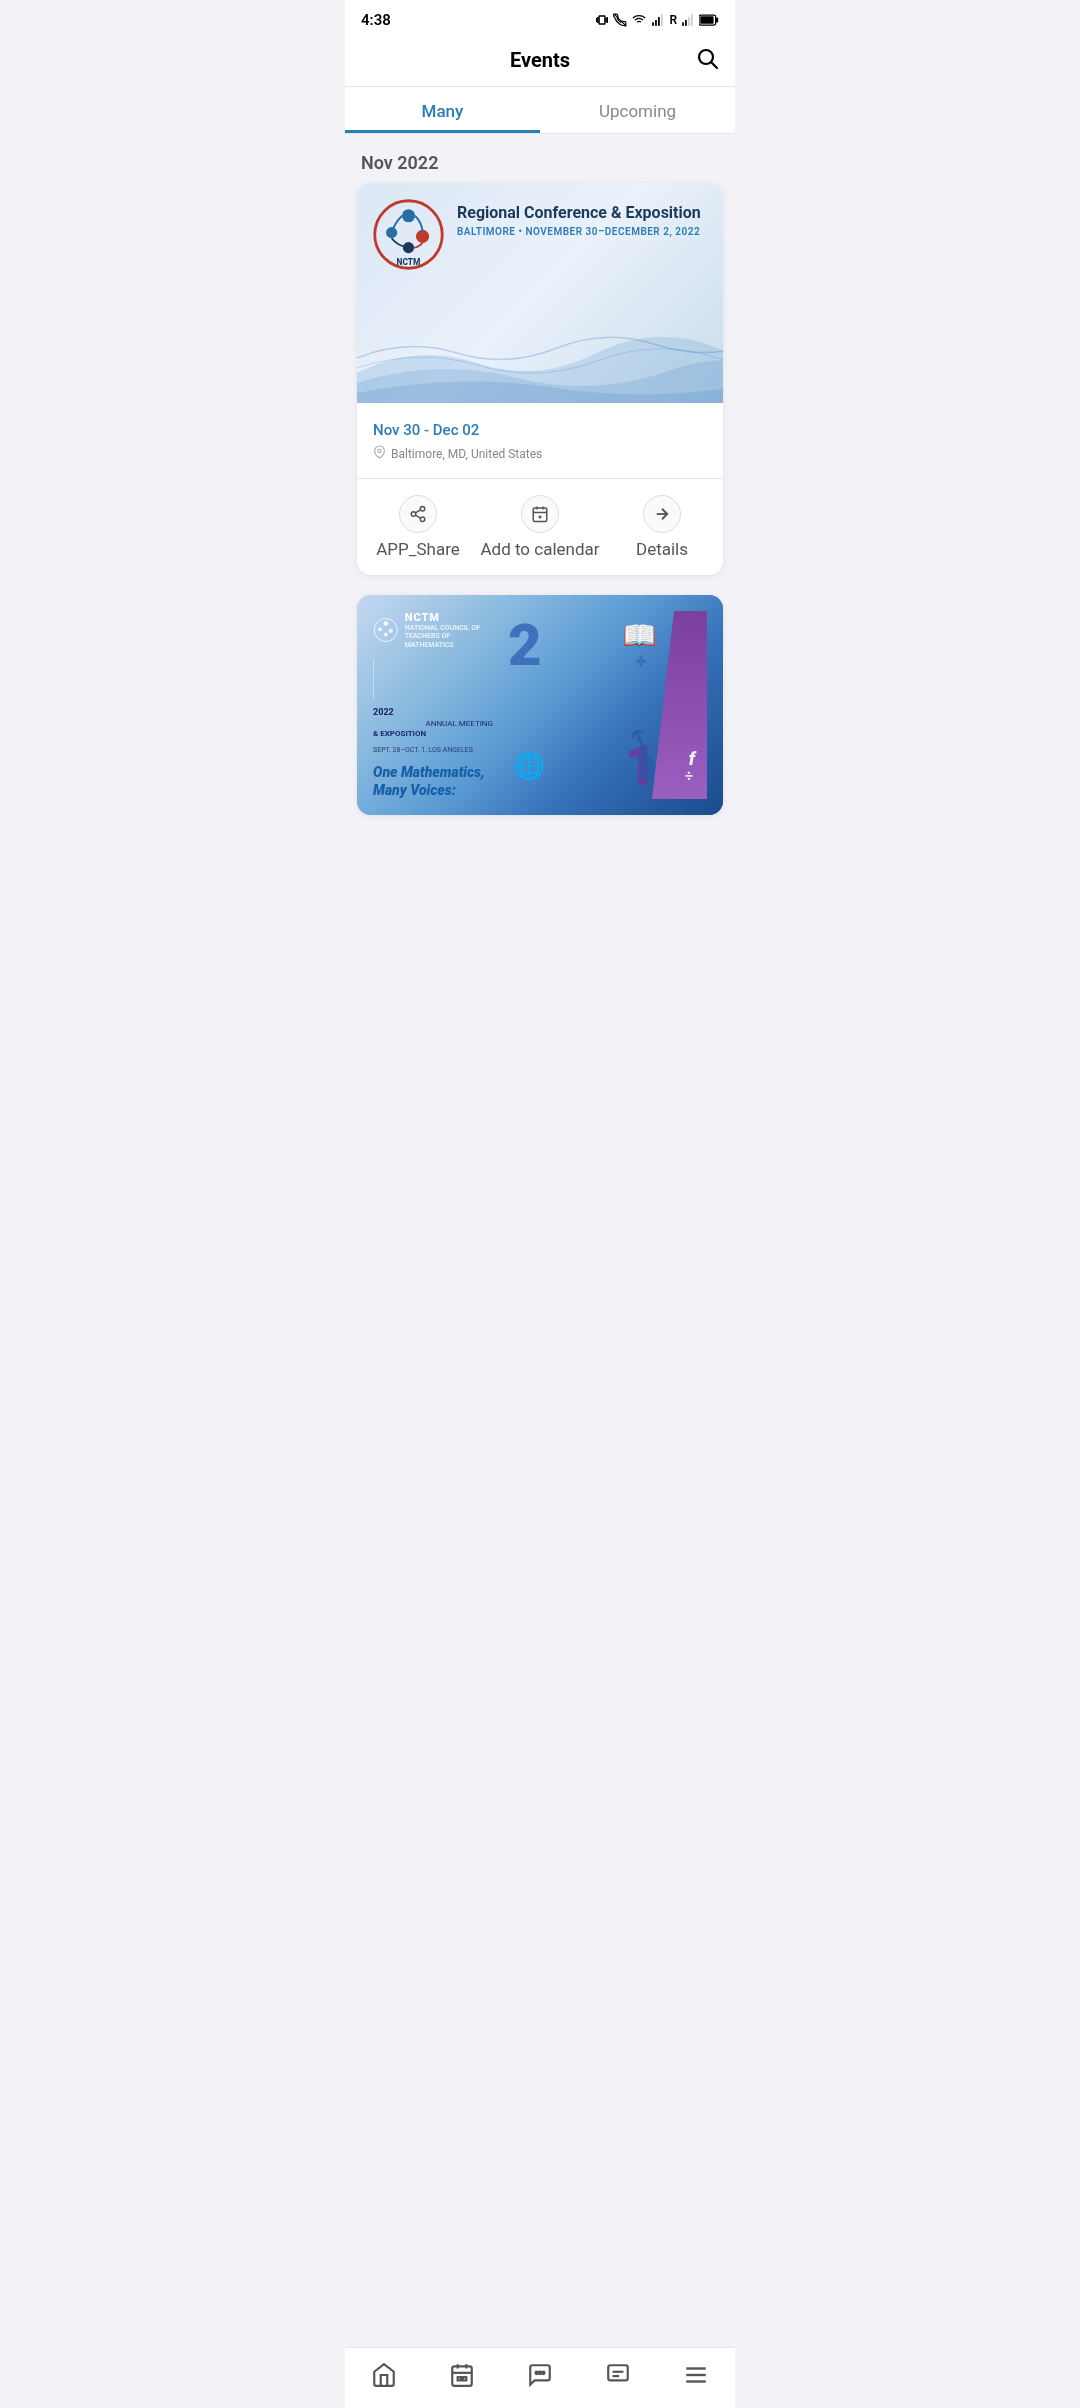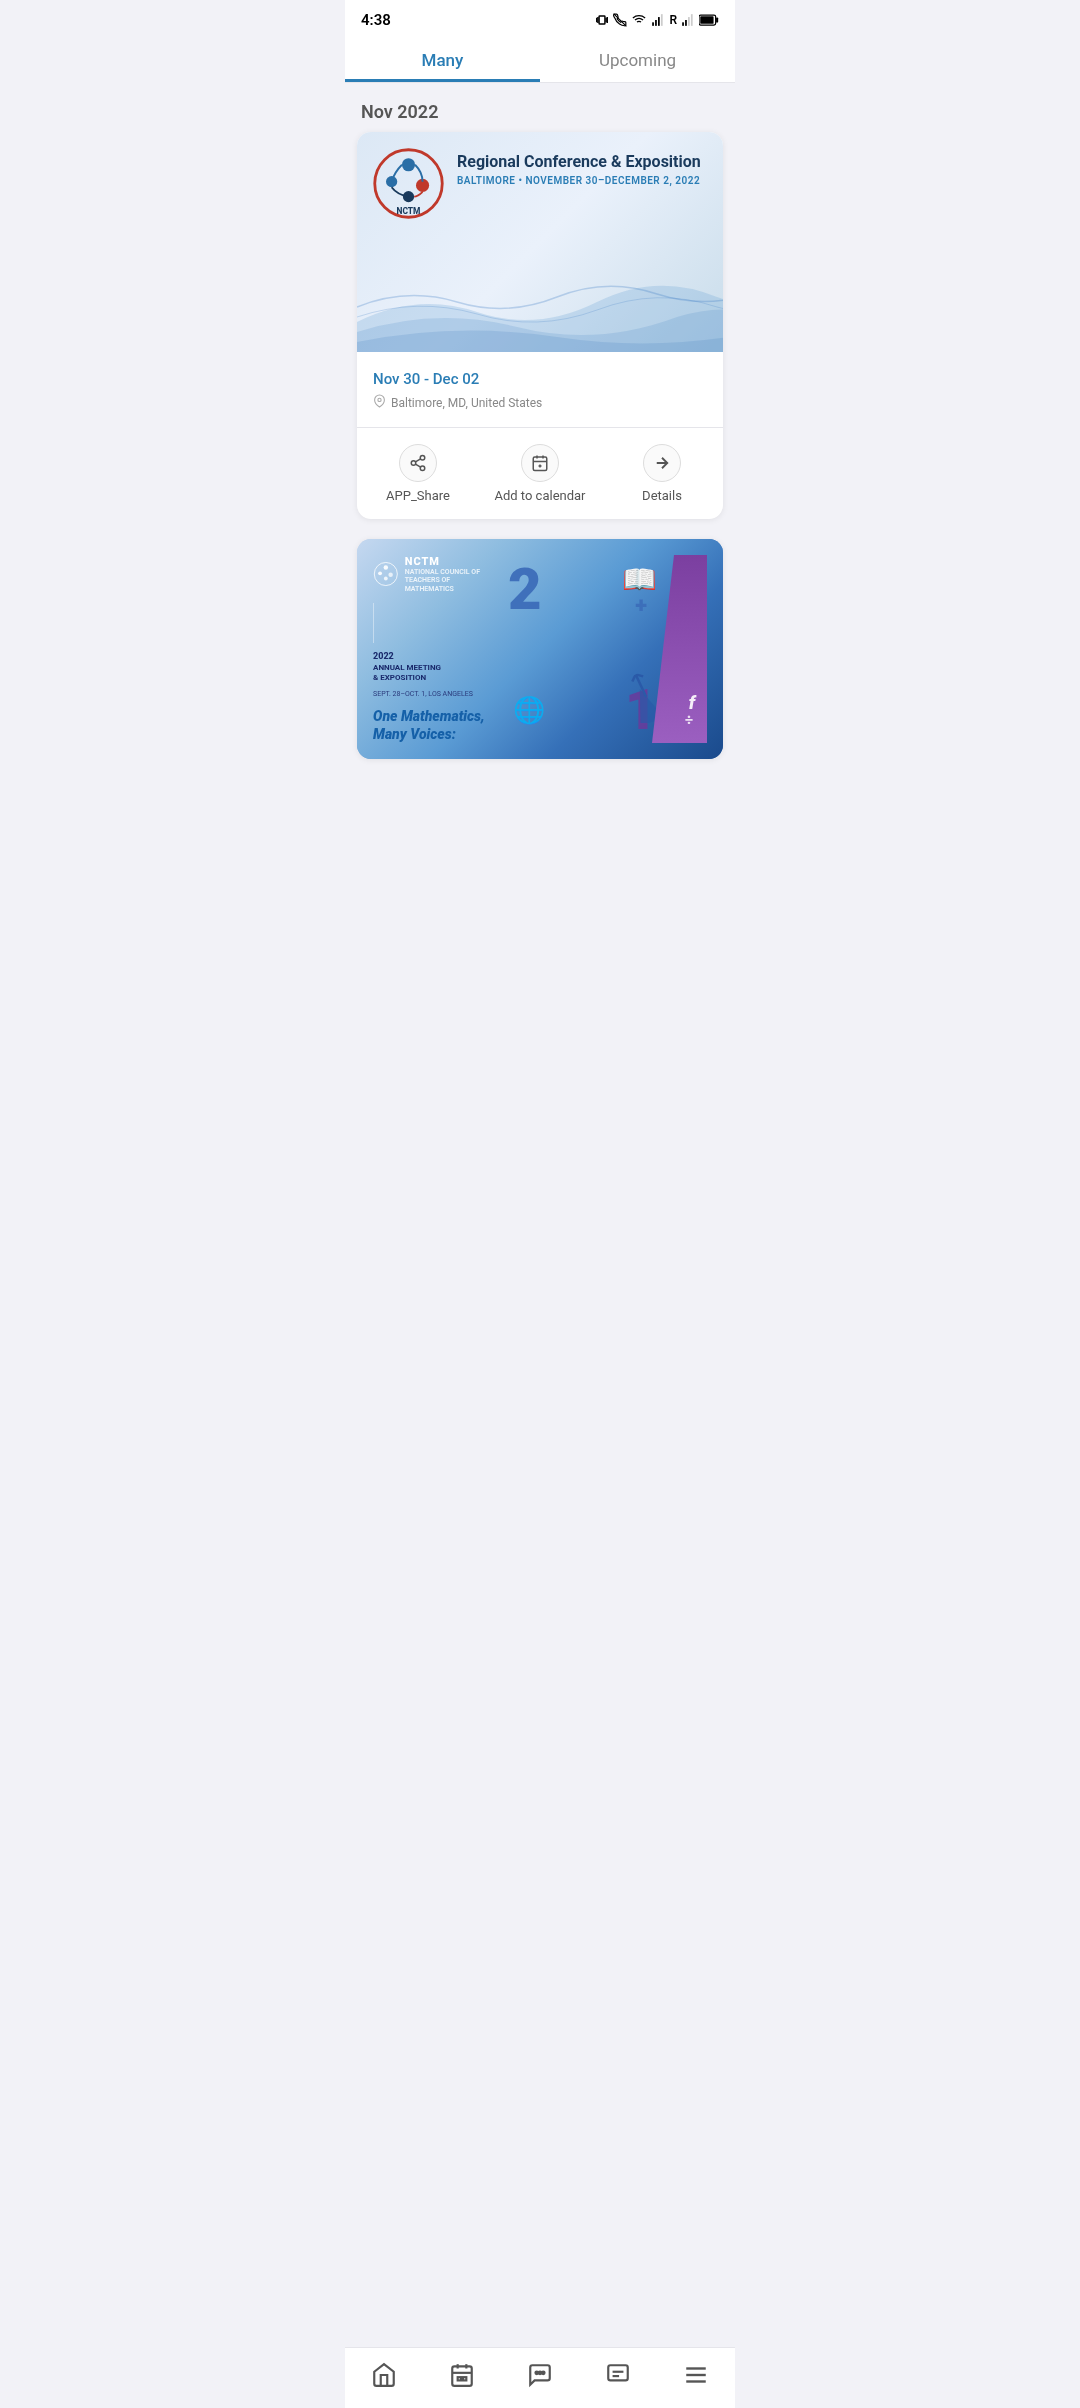--- a/index.html
+++ b/index.html
@@ -186,21 +186,21 @@
       justify-content: space-around;
       padding: 16px 0;
     }
     .action-btn {
       display: flex;
       flex-direction: column;
       align-items: center;
       gap: 6px;
       cursor: pointer;
       color: #555;
-      font-size: 13px;
+      font-size: 17px;
       flex: 1;
     }
     .action-icon {
       width: 38px;
       height: 38px;
       border-radius: 50%;
       border: 1.5px solid #ddd;
       display: flex;
       align-items: center;
       justify-content: center;
@@ -323,20 +323,29 @@
         </svg>
 
       <svg width="20" height="14" viewBox="0 0 24 14">
           <rect x="0" y="1" width="20" height="12" rx="2" ry="2" fill="none" stroke="#000" stroke-width="1.5"></rect>
           <rect x="20.5" y="4" width="2.5" height="6" rx="1" fill="#000"></rect>
           <rect x="1.5" y="2.5" width="16" height="9" rx="1" fill="#000"></rect>
         </svg>
     </div>
   </div>
 
+  <div class="header">
+    <h1 class="header-title">Events</h1>
+    <div class="header-search">
+      <svg width="24" height="24" viewBox="0 0 24 24" fill="none" stroke="#000" stroke-width="2.2" stroke-linecap="round">
+        <circle cx="11" cy="11" r="7"></circle>
+        <line x1="16.5" y1="16.5" x2="22" y2="22"></line>
+      </svg>
+    </div>
+  </div>
 
   <div class="tabs">
     <div class="tab active">
       <span>Many</span>
     </div>
     <div class="tab">
       <span>Upcoming</span>
     </div>
   </div>
 
@@ -455,21 +464,21 @@
                 <circle cx="40" cy="54" r="6" fill="rgba(255,255,255,0.8)"></circle>
               </svg>
               <div>
                 <div style="color:#fff;font-size:11px;font-weight:800;letter-spacing:1px;">NCTM</div>
                 <div style="color:rgba(255,255,255,0.8);font-size:7px;font-weight:600;line-height:1.2;">NATIONAL COUNCIL OF<br>TEACHERS OF MATHEMATICS</div>
               </div>
             </div>
             <div style="width:1px;height:40px;background:rgba(255,255,255,0.4);margin:4px 0;display:inline-block;"></div>
             <div class="banner2-event-text">
               <div style="font-size:9px;font-weight:800;color:#1a2a6c;">2022</div>
-              <div style="font-size:8px;font-weight:700;color:#1a2a6c;">ANNUAL MEETING</div>
+              <div style="font-size:8px;font-weight:400;color:#1a2a6c;text-align:right;">ANNUAL MEETING</div>
               <div style="font-size:8px;font-weight:700;color:#1a2a6c;">&amp; EXPOSITION</div>
               <div style="font-size:7px;font-weight:400;color:#2a3a7c;margin-top:6px;">Sept. 28–Oct. 1, Los Angeles</div>
             </div>
             <div class="banner2-slogan">
               One Mathematics,<br>Many Voices:
             </div>
           </div>
 
           <div class="banner2-right">
 

